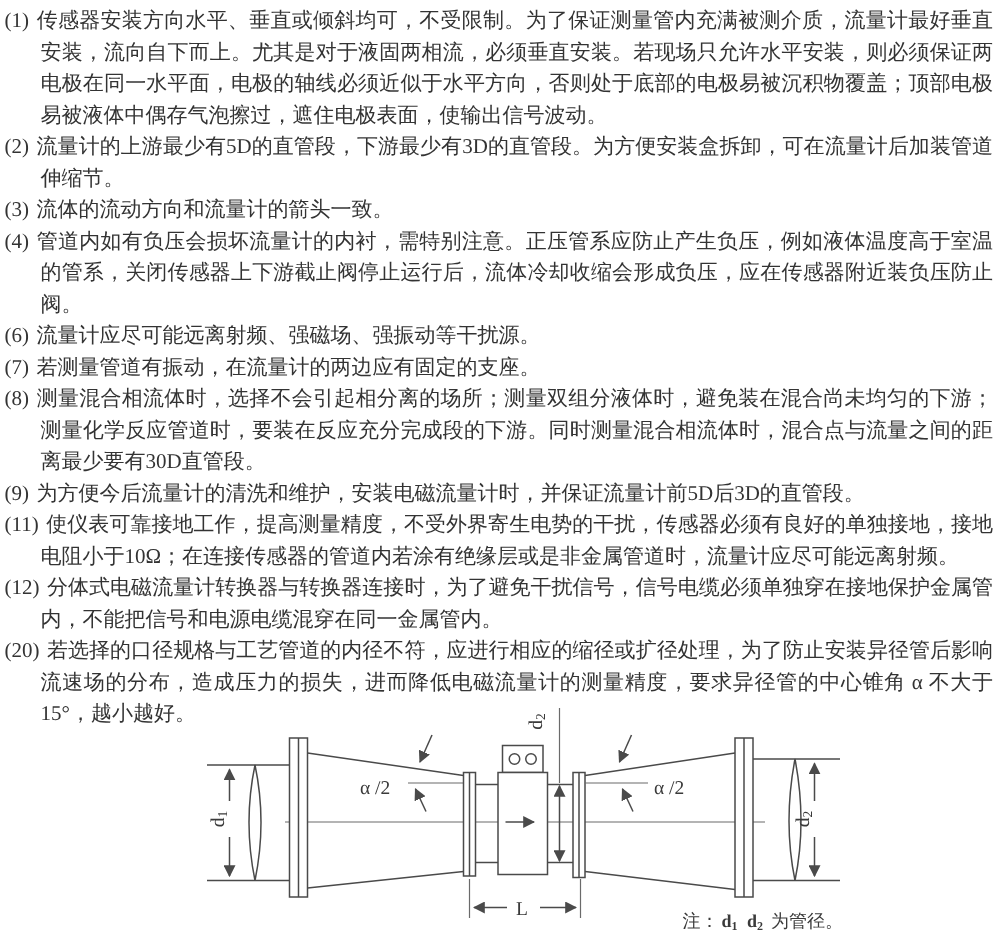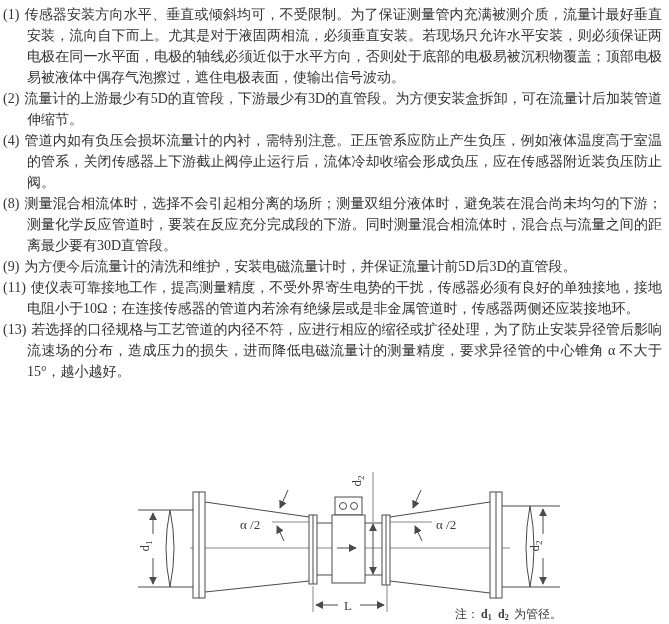--- a/index.html
+++ b/index.html
@@ -67,25 +67,29 @@
     fill: #3a3a3a;
     font-size: 12px;
   }
 </style>
 </head>
 <body>
 
 <div class="doc-text">
   <div class="item"><span class="item-label">(1)</span><span>传感器安装方向水平、垂直或倾斜均可，不受限制。为了保证测量管内充满被测介质，流量计最好垂直安装，流向自下而上。尤其是对于液固两相流，必须垂直安装。若现场只允许水平安装，则必须保证两电极在同一水平面，电极的轴线必须近似于水平方向，否则处于底部的电极易被沉积物覆盖；顶部电极易被液体中偶存气泡擦过，遮住电极表面，使输出信号波动。</span></div>
   <div class="item"><span class="item-label">(2)</span><span>流量计的上游最少有5D的直管段，下游最少有3D的直管段。为方便安装盒拆卸，可在流量计后加装管道伸缩节。</span></div>
+  <div class="item"><span class="item-label">(3)</span><span>流体的流动方向和流量计的箭头一致。</span></div>
   <div class="item"><span class="item-label">(4)</span><span>管道内如有负压会损坏流量计的内衬，需特别注意。正压管系应防止产生负压，例如液体温度高于室温的管系，关闭传感器上下游截止阀停止运行后，流体冷却收缩会形成负压，应在传感器附近装负压防止阀。</span></div>
+  <div class="item"><span class="item-label">(6)</span><span>流量计应尽可能远离射频、强磁场、强振动等干扰源。</span></div>
+  <div class="item"><span class="item-label">(7)</span><span>若测量管道有振动，在流量计的两边应有固定的支座。</span></div>
   <div class="item"><span class="item-label">(8)</span><span>测量混合相流体时，选择不会引起相分离的场所；测量双组分液体时，避免装在混合尚未均匀的下游；测量化学反应管道时，要装在反应充分完成段的下游。同时测量混合相流体时，混合点与流量之间的距离最少要有30D直管段。</span></div>
   <div class="item"><span class="item-label">(9)</span><span>为方便今后流量计的清洗和维护，安装电磁流量计时，并保证流量计前5D后3D的直管段。</span></div>
-  <div class="item"><span class="item-label">(11)</span><span>使仪表可靠接地工作，提高测量精度，不受外界寄生电势的干扰，传感器必须有良好的单独接地，接地电阻小于10Ω；在连接传感器的管道内若涂有绝缘层或是非金属管道时，传感器两侧还应装接地环。</span></div>
-  <div class="item"><span class="item-label">(13)</span><span>若选择的口径规格与工艺管道的内径不符，应进行相应的缩径或扩径处理，为了防止安装异径管后影响流速场的分布，造成压力的损失，进而降低电磁流量计的测量精度，要求异径管的中心锥角 α 不大于15°，越小越好。</span></div>
+  <div class="item"><span class="item-label">(11)</span><span>使仪表可靠接地工作，提高测量精度，不受外界寄生电势的干扰，传感器必须有良好的单独接地，接地电阻小于10Ω；在连接传感器的管道内若涂有绝缘层或是非金属管道时，流量计应尽可能远离射频。</span></div>
+  <div class="item"><span class="item-label">(12)</span><span>分体式电磁流量计转换器与转换器连接时，为了避免干扰信号，信号电缆必须单独穿在接地保护金属管内，不能把信号和电源电缆混穿在同一金属管内。</span></div>
+  <div class="item"><span class="item-label">(20)</span><span>若选择的口径规格与工艺管道的内径不符，应进行相应的缩径或扩径处理，为了防止安装异径管后影响流速场的分布，造成压力的损失，进而降低电磁流量计的测量精度，要求异径管的中心锥角 α 不大于15°，越小越好。</span></div>
 </div>
 
 <div class="diagram">
   <svg width="669" height="164" viewBox="0 0 669 164">
     <defs>
       <marker id="arr" viewBox="0 0 10 10" refX="9" refY="5" markerWidth="8" markerHeight="8" orient="auto-start-reverse">
         <path d="M0,0 L10,5 L0,10 z" fill="#4a4a4a"></path>
       </marker>
     </defs>
 

